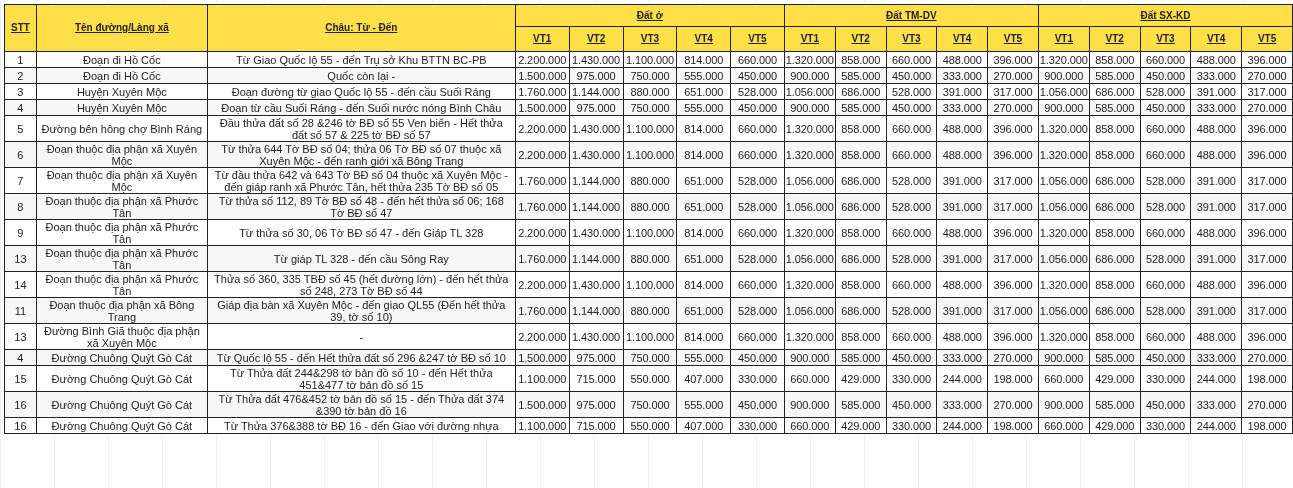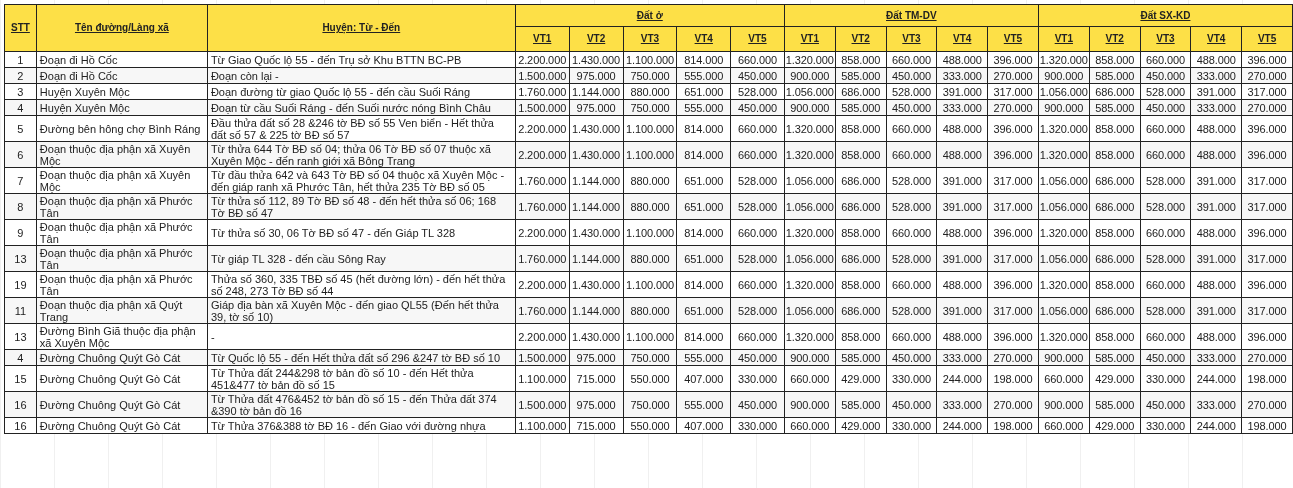--- a/index.html
+++ b/index.html
@@ -9,21 +9,21 @@
     background-image: linear-gradient(to right, #e6e6e6 1px, transparent 1px);
     background-size: 54px 100%; opacity:.6; }
   table { position:absolute; left:4px; top:4px; border-collapse:collapse; table-layout:fixed; background:#fff; }
   td, th { border:1px solid #222; padding:0 3px; line-height:12px; overflow:hidden; }
   th { font-weight:bold; font-size:10px; text-align:center; background:#fde047;text-decoration:underline; }
   th.grp { height:21px; }
   th.vt { height:24px; }
   th.tall { height:46px;margin-top:16px; }
   td.stt { text-align:center; }
   td.num { text-align:center; white-space:nowrap; padding:0 1px; letter-spacing:-0.1px; }
-  td.txt { text-align:left; }
+  td.txt { text-align:center; }
   tr.r1 td { height:15px; }
   tr.r2 td { height:25px; }
   tr.alt td { background:#f7f7f7; }
 </style>
 </head>
 <body>
 
 <div class="sheet-grid"></div>
 
 <table>
@@ -44,21 +44,21 @@
     <col style="width:51px">
       <col style="width:51px">
       <col style="width:51px">
       <col style="width:51px">
       <col style="width:51px">
   </colgroup>
   <thead>
     <tr>
       <th rowspan="2" class="tall">STT</th>
       <th rowspan="2" class="tall">Tên đường/Làng xã</th>
-      <th rowspan="2" class="tall">Huyện: Từ - Đến</th>
+      <th rowspan="2" class="tall">Châu: Từ - Đến</th>
       <th colspan="5" class="grp">Đất ở</th>
       <th colspan="5" class="grp">Đất TM-DV</th>
       <th colspan="5" class="grp">Đất SX-KD</th>
     </tr>
     <tr id="vt-row">
         <th class="vt">VT1</th>
         <th class="vt">VT2</th>
         <th class="vt">VT3</th>
         <th class="vt">VT4</th>
         <th class="vt">VT5</th>
@@ -91,21 +91,21 @@
         <td class="num">396.000</td>
         <td class="num">1.320.000</td>
         <td class="num">858.000</td>
         <td class="num">660.000</td>
         <td class="num">488.000</td>
         <td class="num">396.000</td>
       </tr>
       <tr class="r1 alt">
         <td class="stt">2</td>
         <td class="txt">Đoạn đi Hồ Cốc</td>
-        <td class="txt">Đoạn còn lại -</td>
+        <td class="txt">Quốc còn lại -</td>
         <td class="num">1.500.000</td>
         <td class="num">975.000</td>
         <td class="num">750.000</td>
         <td class="num">555.000</td>
         <td class="num">450.000</td>
         <td class="num">900.000</td>
         <td class="num">585.000</td>
         <td class="num">450.000</td>
         <td class="num">333.000</td>
         <td class="num">270.000</td>
@@ -269,42 +269,42 @@
         <td class="num">528.000</td>
         <td class="num">391.000</td>
         <td class="num">317.000</td>
         <td class="num">1.056.000</td>
         <td class="num">686.000</td>
         <td class="num">528.000</td>
         <td class="num">391.000</td>
         <td class="num">317.000</td>
       </tr>
       <tr class="r2">
-        <td class="stt">19</td>
+        <td class="stt">14</td>
         <td class="txt">Đoạn thuộc địa phận xã Phước Tân</td>
         <td class="txt">Thửa số 360, 335 TBĐ số 45 (hết đường lớn) - đến hết thửa số 248, 273 Tờ BĐ số 44</td>
         <td class="num">2.200.000</td>
         <td class="num">1.430.000</td>
         <td class="num">1.100.000</td>
         <td class="num">814.000</td>
         <td class="num">660.000</td>
         <td class="num">1.320.000</td>
         <td class="num">858.000</td>
         <td class="num">660.000</td>
         <td class="num">488.000</td>
         <td class="num">396.000</td>
         <td class="num">1.320.000</td>
         <td class="num">858.000</td>
         <td class="num">660.000</td>
         <td class="num">488.000</td>
         <td class="num">396.000</td>
       </tr>
       <tr class="r2 alt">
         <td class="stt">11</td>
-        <td class="txt">Đoạn thuộc địa phận xã Quýt Trang</td>
+        <td class="txt">Đoạn thuộc địa phận xã Bông Trang</td>
         <td class="txt">Giáp địa bàn xã Xuyên Mộc - đến giao QL55 (Đến hết thửa 39, tờ số 10)</td>
         <td class="num">1.760.000</td>
         <td class="num">1.144.000</td>
         <td class="num">880.000</td>
         <td class="num">651.000</td>
         <td class="num">528.000</td>
         <td class="num">1.056.000</td>
         <td class="num">686.000</td>
         <td class="num">528.000</td>
         <td class="num">391.000</td>

